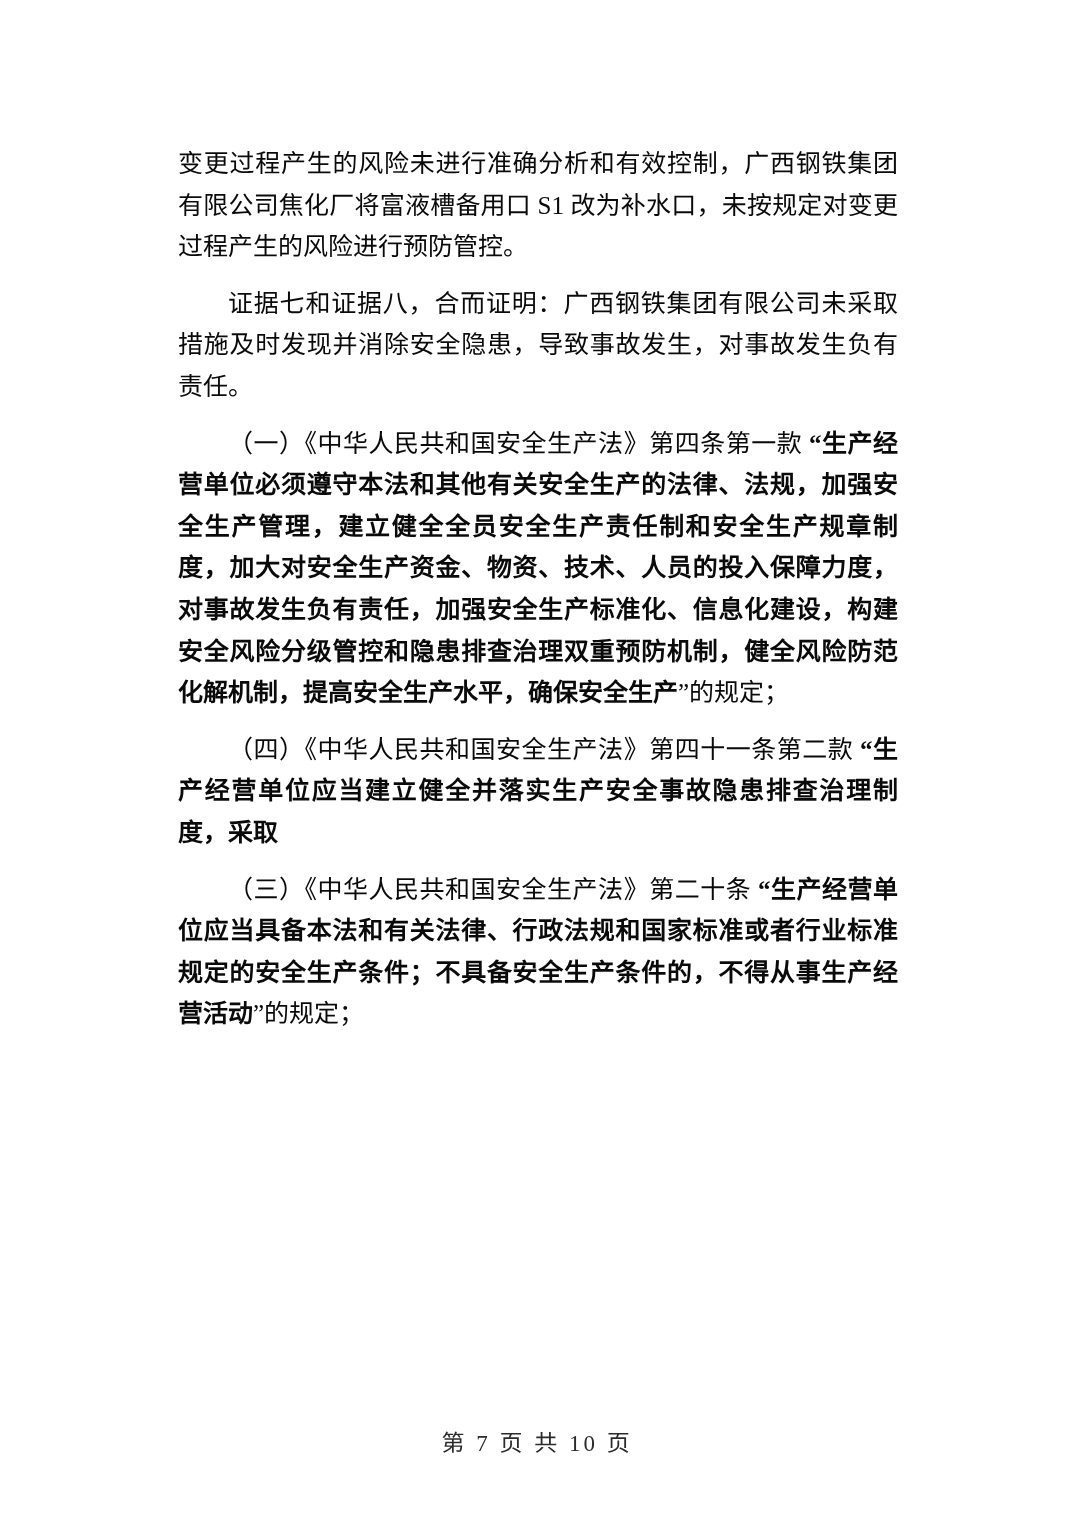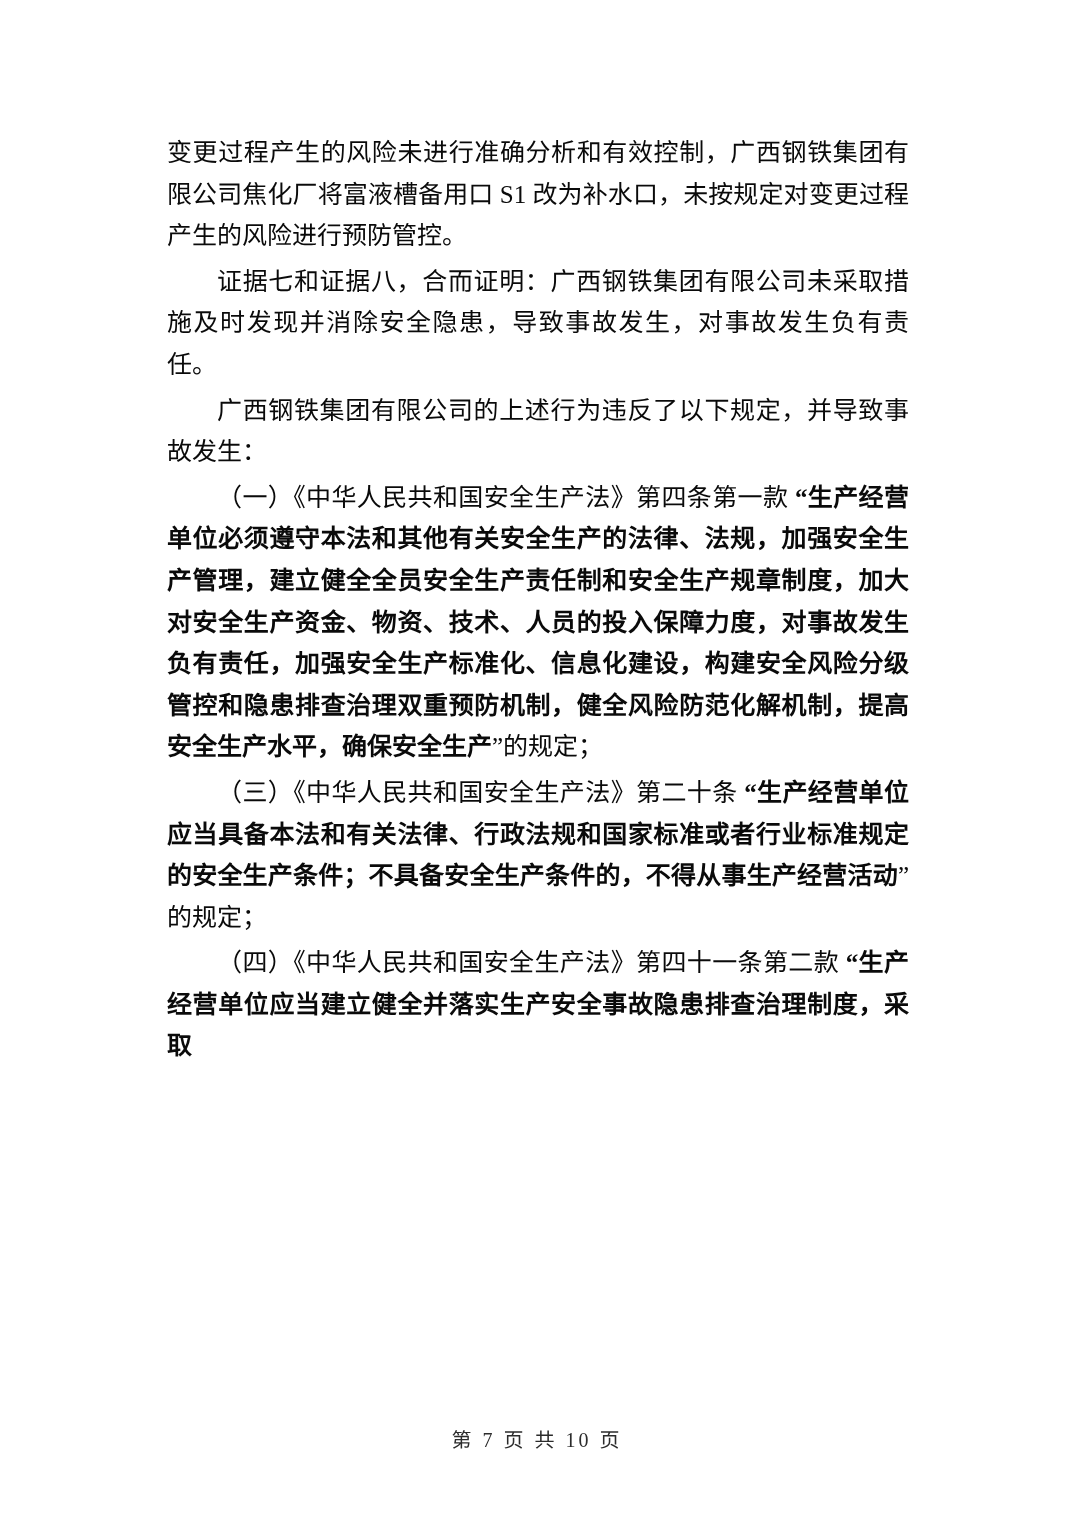--- a/index.html
+++ b/index.html
@@ -21,52 +21,51 @@
     position: absolute;
     left: 163px;
     top: 128px;
     width: 750px;
     font-size: 25px;
     line-height: 41.6px;
     text-align: justify;
     letter-spacing: 0;
   }
   .para {
-    margin: 4px;
+    margin: 15px;
     padding: 0;
   }
   .para.indent {
     text-indent: 2em;
   }
   .seg {
     font-weight: 400;
   }
   .seg.bold {
     font-weight: 700;
   }
   .page-footer {
     position: absolute;
     left: 0;
     right: 0;
     top: 1424px;
     text-align: center;
-    font-size: 20px;
+    font-size: 23px;
     letter-spacing: 3px;
     color: #2b2b2b;
     font-family: "Liberation Serif", "DejaVu Serif", serif;
   }
 </style>
 </head>
 <body>
 
 <div class="page">
   <div class="doc-body" id="doc-body">
       <p class="para"><span class="seg">变更过程产生的风险未进行准确分析和有效控制，广西钢铁集团有限公司焦化厂将富液槽备用口 S1 改为补水口，未按规定对变更过程产生的风险进行预防管控。</span></p>
       <p class="para indent"><span class="seg">证据七和证据八，合而证明：广西钢铁集团有限公司未采取措施及时发现并消除安全隐患，导致事故发生，对事故发生负有责任。</span></p>
-      <p class="para indent"><span class="seg">广西钢铁集团有限公司的上述行为违反了以下规定，并导致事故发生：</span></p>
       <p class="para indent"><span class="seg">（一）《中华人民共和国安全生产法》第四条第一款 </span><span class="seg bold">“生产经营单位必须遵守本法和其他有关安全生产的法律、法规，加强安全生产管理，建立健全全员安全生产责任制和安全生产规章制度，加大对安全生产资金、物资、技术、人员的投入保障力度，对事故发生负有责任，加强安全生产标准化、信息化建设，构建安全风险分级管控和隐患排查治理双重预防机制，健全风险防范化解机制，提高安全生产水平，确保安全生产</span><span class="seg">”的规定；</span></p>
+      <p class="para indent"><span class="seg">（四）《中华人民共和国安全生产法》第四十一条第二款 </span><span class="seg bold">“生产经营单位应当建立健全并落实生产安全事故隐患排查治理制度，采取</span></p>
       <p class="para indent"><span class="seg">（三）《中华人民共和国安全生产法》第二十条 </span><span class="seg bold">“生产经营单位应当具备本法和有关法律、行政法规和国家标准或者行业标准规定的安全生产条件；不具备安全生产条件的，不得从事生产经营活动</span><span class="seg">”的规定；</span></p>
-      <p class="para indent"><span class="seg">（四）《中华人民共和国安全生产法》第四十一条第二款 </span><span class="seg bold">“生产经营单位应当建立健全并落实生产安全事故隐患排查治理制度，采取</span></p>
     </div>
   <div class="page-footer">
     <span>第 7 页 共 10 页</span>
   </div>
 </div>
 
 </body></html>

